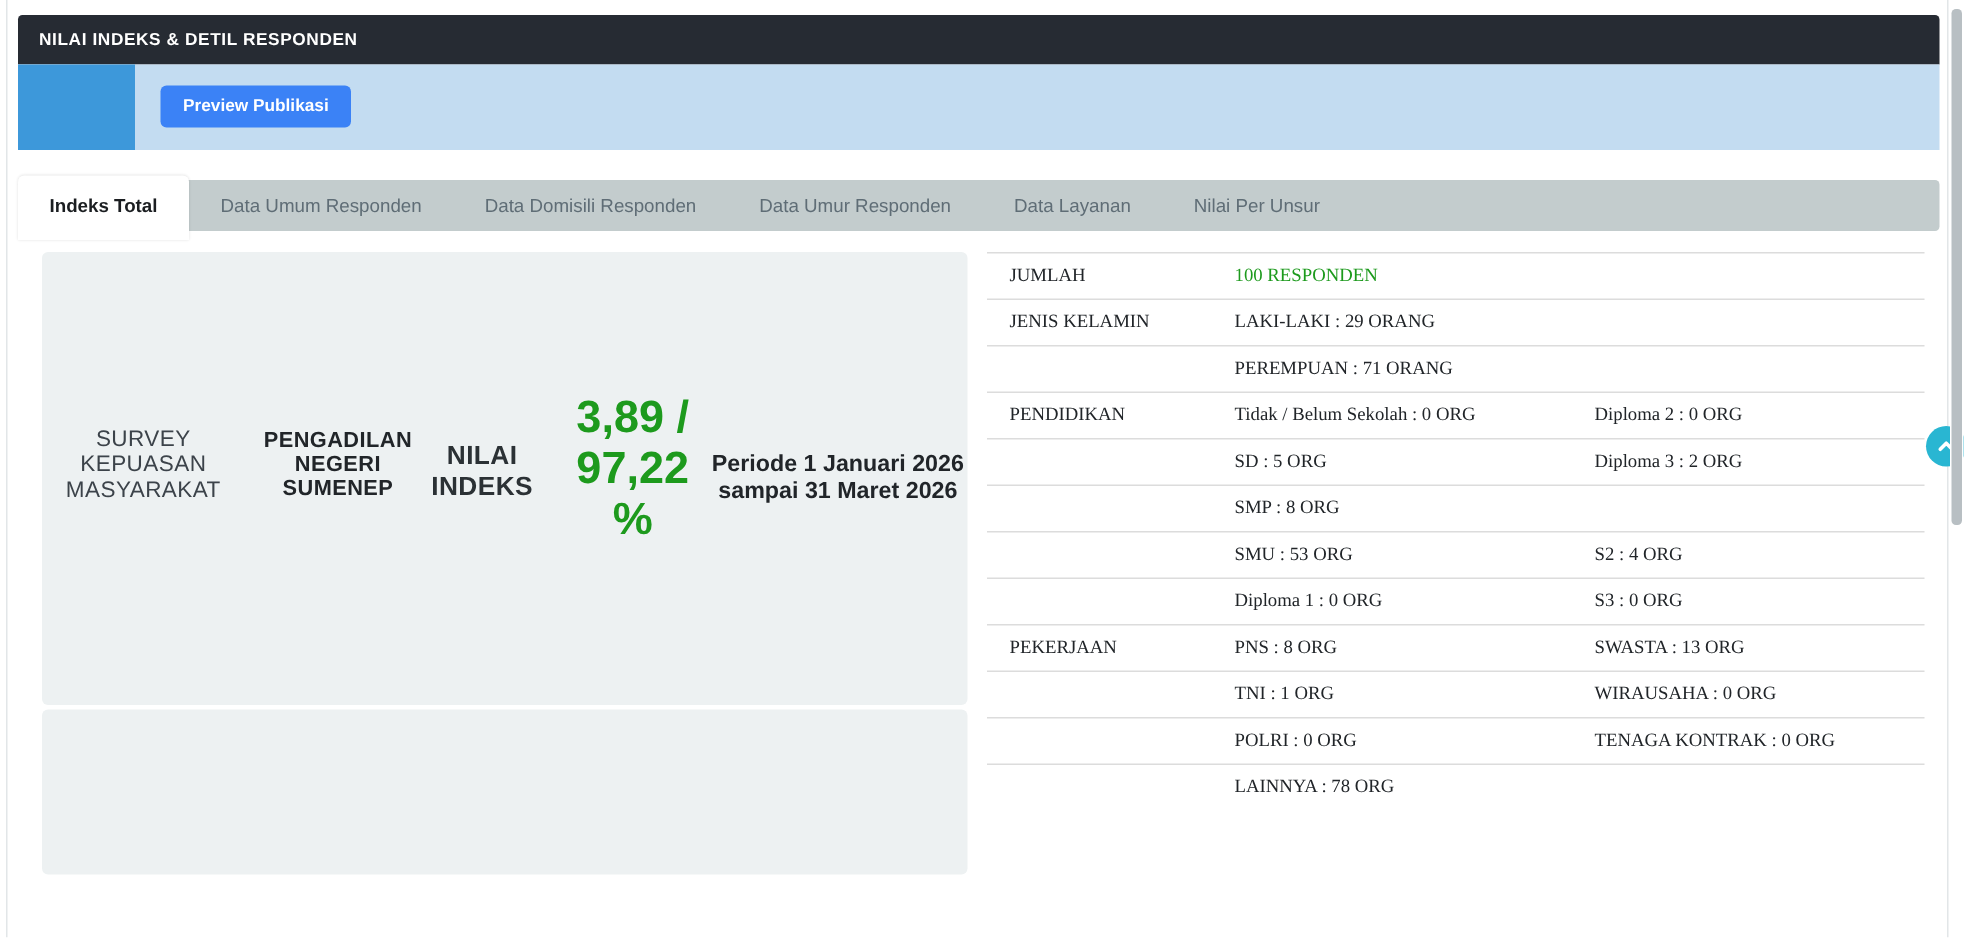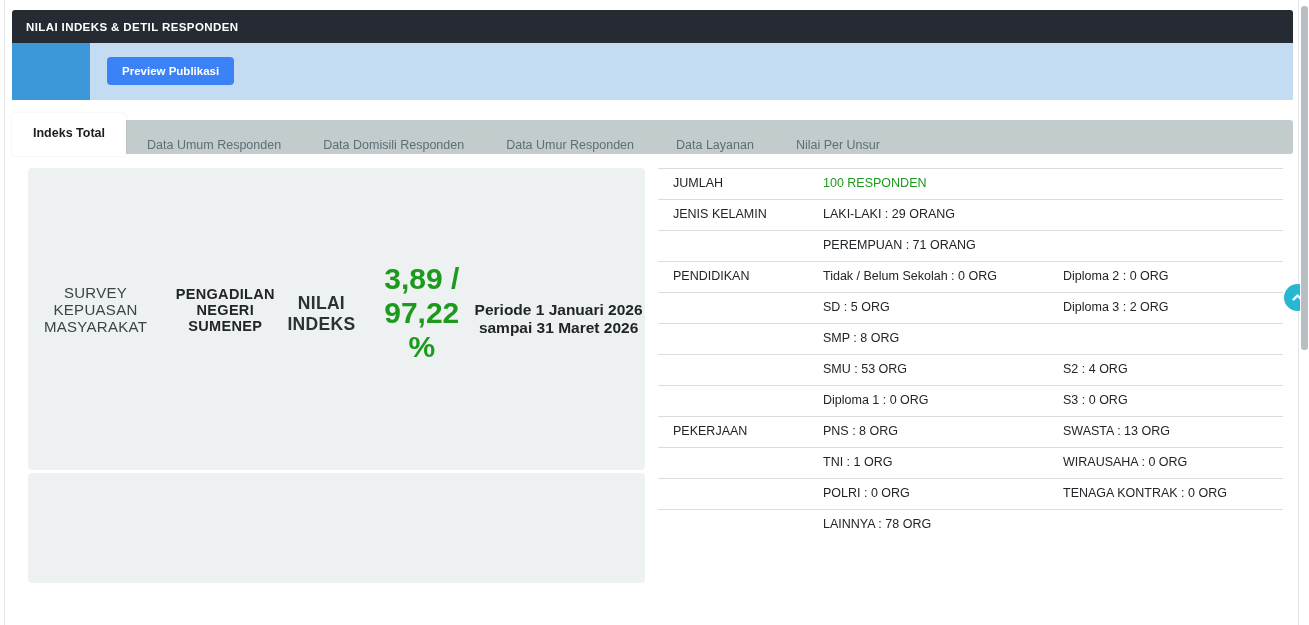--- a/index.html
+++ b/index.html
@@ -37,21 +37,21 @@
     position:absolute;left:95px;top:14px;height:28px;
     background:#3b82f6;color:#fff;border:none;border-radius:4px;
     font-family:inherit;font-size:11.5px;font-weight:bold;
     padding:0 15px;cursor:pointer;
   }
 
   
   .tab-bar{
     position:absolute;left:12px;top:120px;width:1281px;height:34px;
     background:#c3cccd;border-radius:3px;
-    display:flex;align-items:center;
+    display:flex;align-items:flex-start;
   }
   .tab{
     height:18px;line-height:34px;padding:0 21px;font-size:12.5px;
     color:#5f6d76;cursor:pointer;white-space:nowrap;
   }
   .tab.active{
     position:relative;top:-3px;height:43px;line-height:40px;
     background:#ffffff;border-radius:4px 4px 0 0;
     color:#1b1e21;font-weight:bold;z-index:2;
     box-shadow:0 0 2px rgba(0,0,0,.12);
@@ -68,21 +68,21 @@
   .summary-card .institution{font-size:14.5px;font-weight:bold;color:#212529;letter-spacing:.3px;margin:0 0 19px 0;}
   .summary-card .index-label{font-size:17.5px;font-weight:bold;color:#2b3135;letter-spacing:.3px;margin:0 16px 10px 0;}
   .summary-card .index-value{font-size:30px;font-weight:bold;color:#1d9a1d;margin:0 0 12px 0;}
   .summary-card .period{font-size:15.5px;font-weight:bold;color:#212529;margin:0;}
   .secondary-card{
     position:absolute;left:28px;top:473px;width:617px;height:110px;
     background:#edf1f2;border-radius:4px;
   }
 
   
-  .resp-table{position:absolute;left:658px;top:168px;width:625px;}
+  .resp-table{position:absolute;left:658px;top:168px;width:625px;font-family:Liberation Serif, serif;}
   .resp-row{
     display:flex;height:30px;line-height:29px;border-top:1px solid #dcdcdc;
     font-size:12.5px;color:#212529;
   }
   .resp-row .c-label{width:165px;padding-left:15px;box-sizing:border-box;flex:none;}
   .resp-row .c-val1{width:240px;flex:none;}
   .resp-row .c-val2{flex:1;}
 
   
   .scroll-top{

